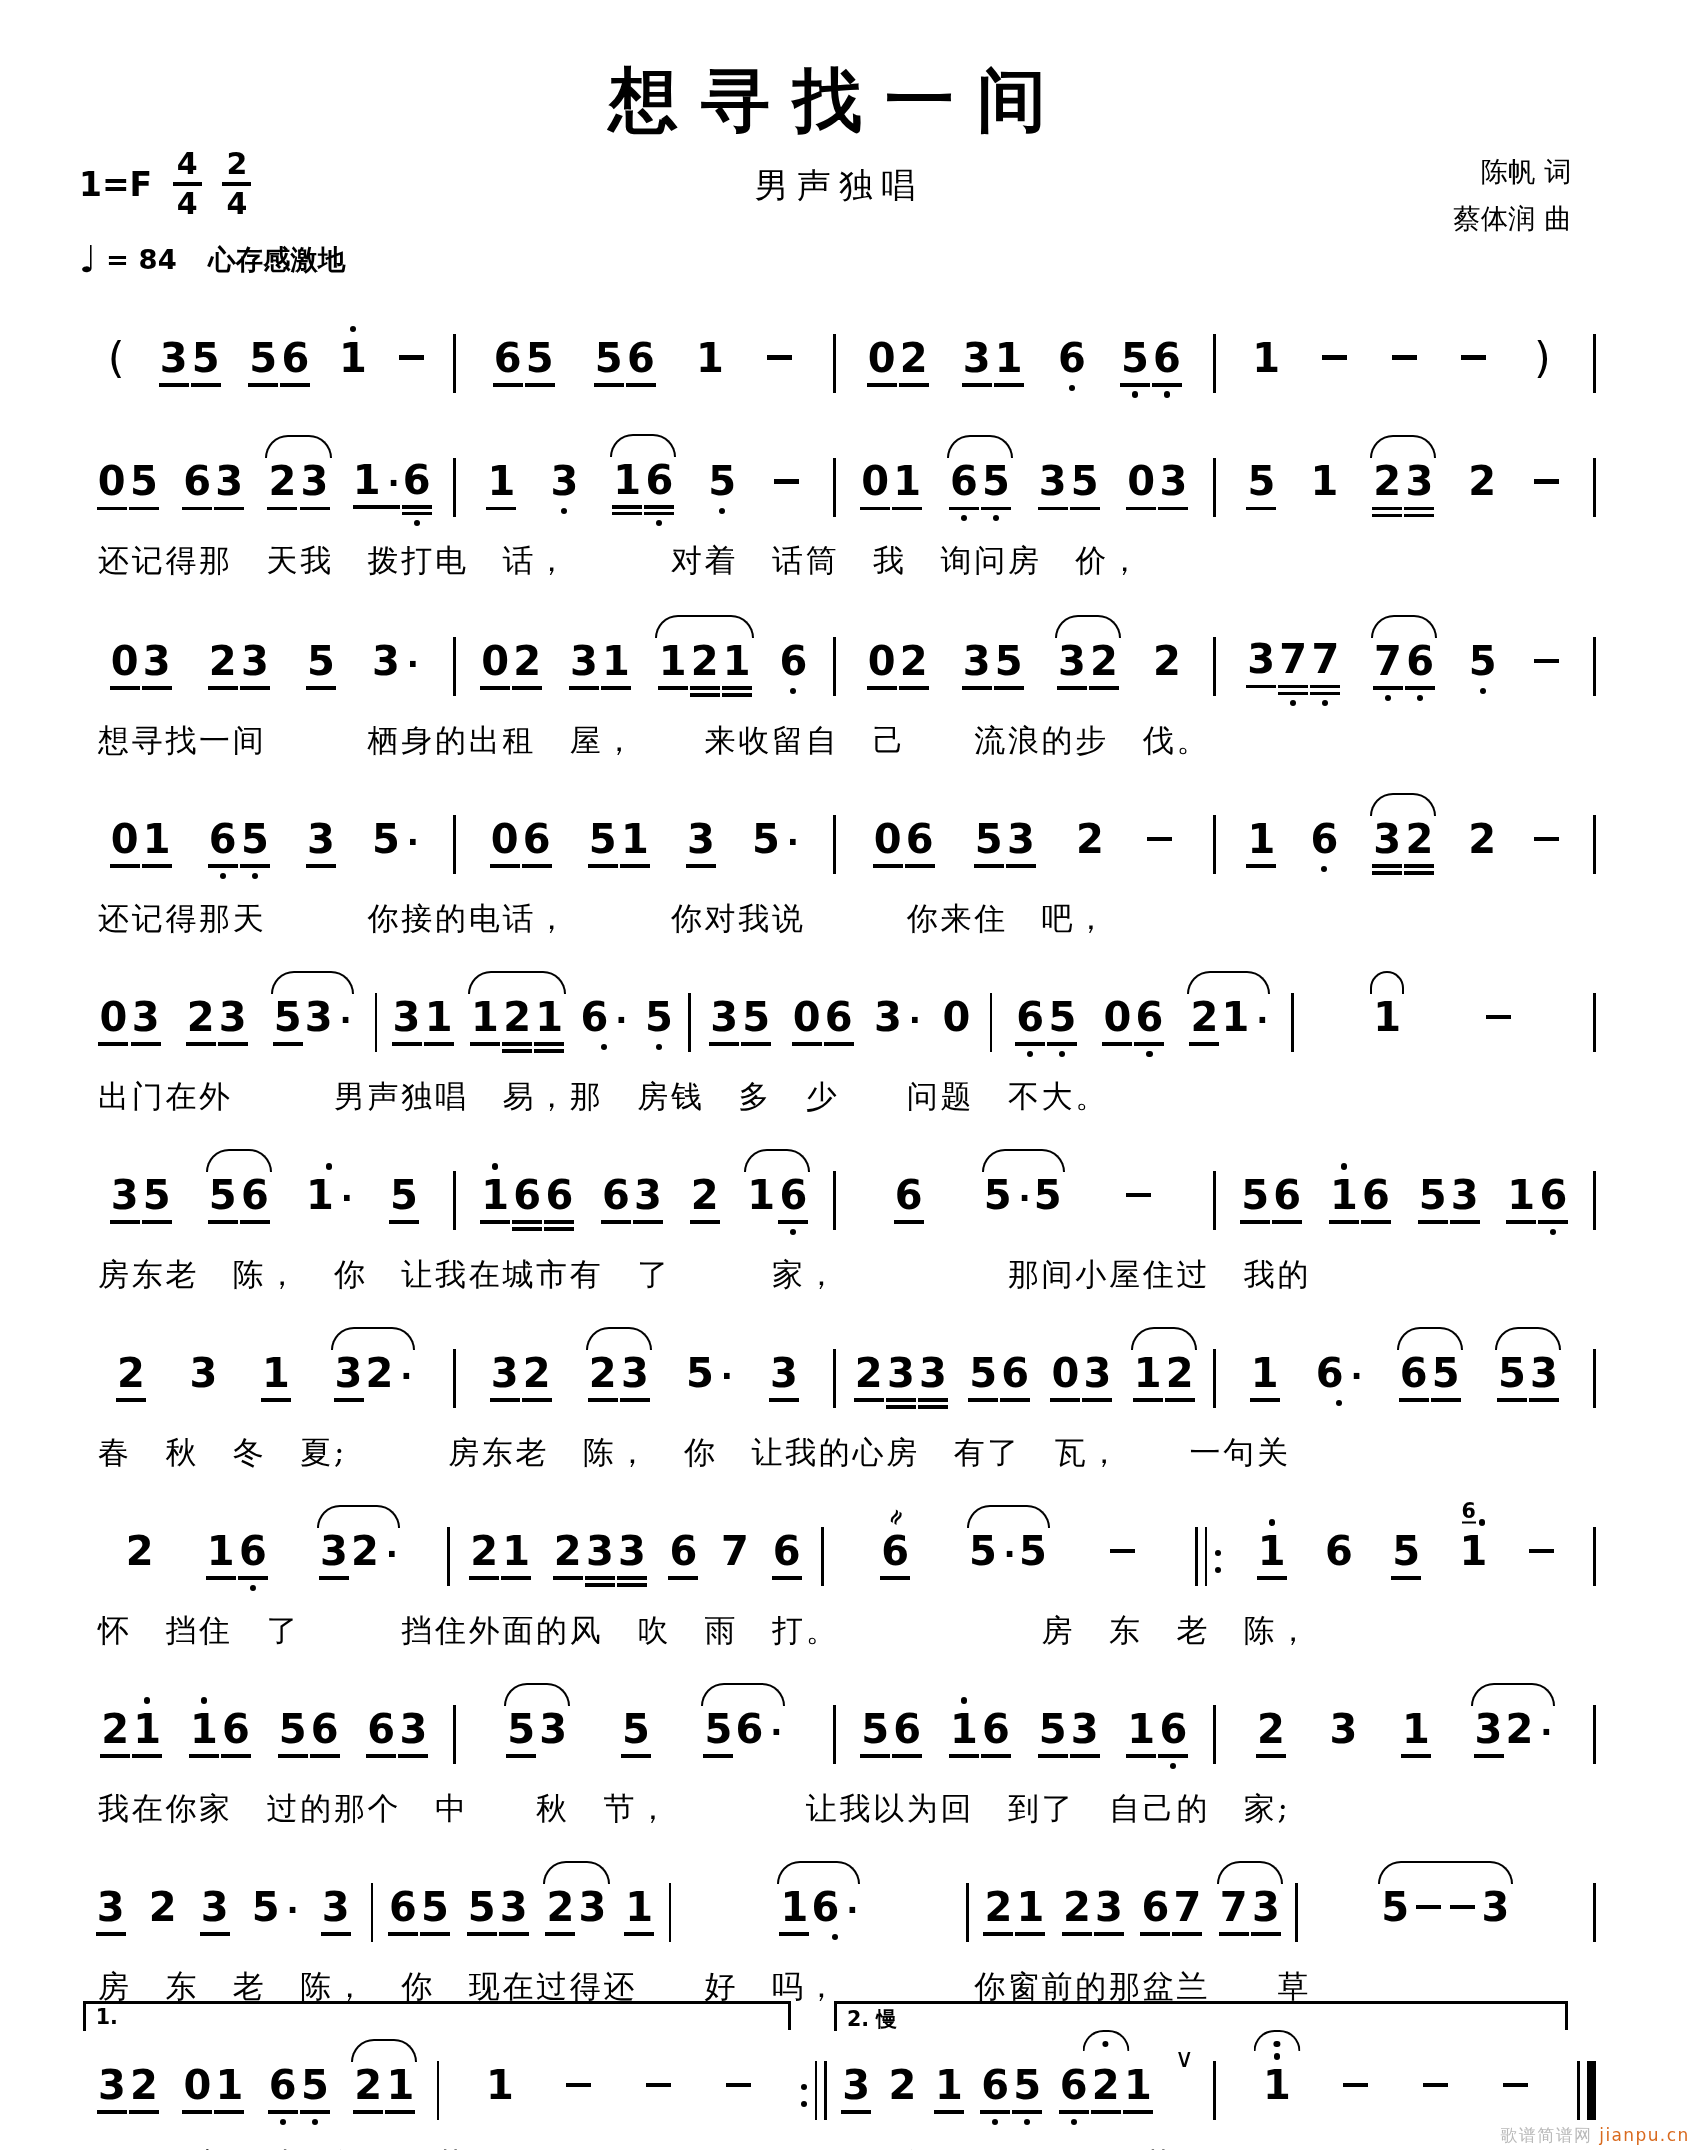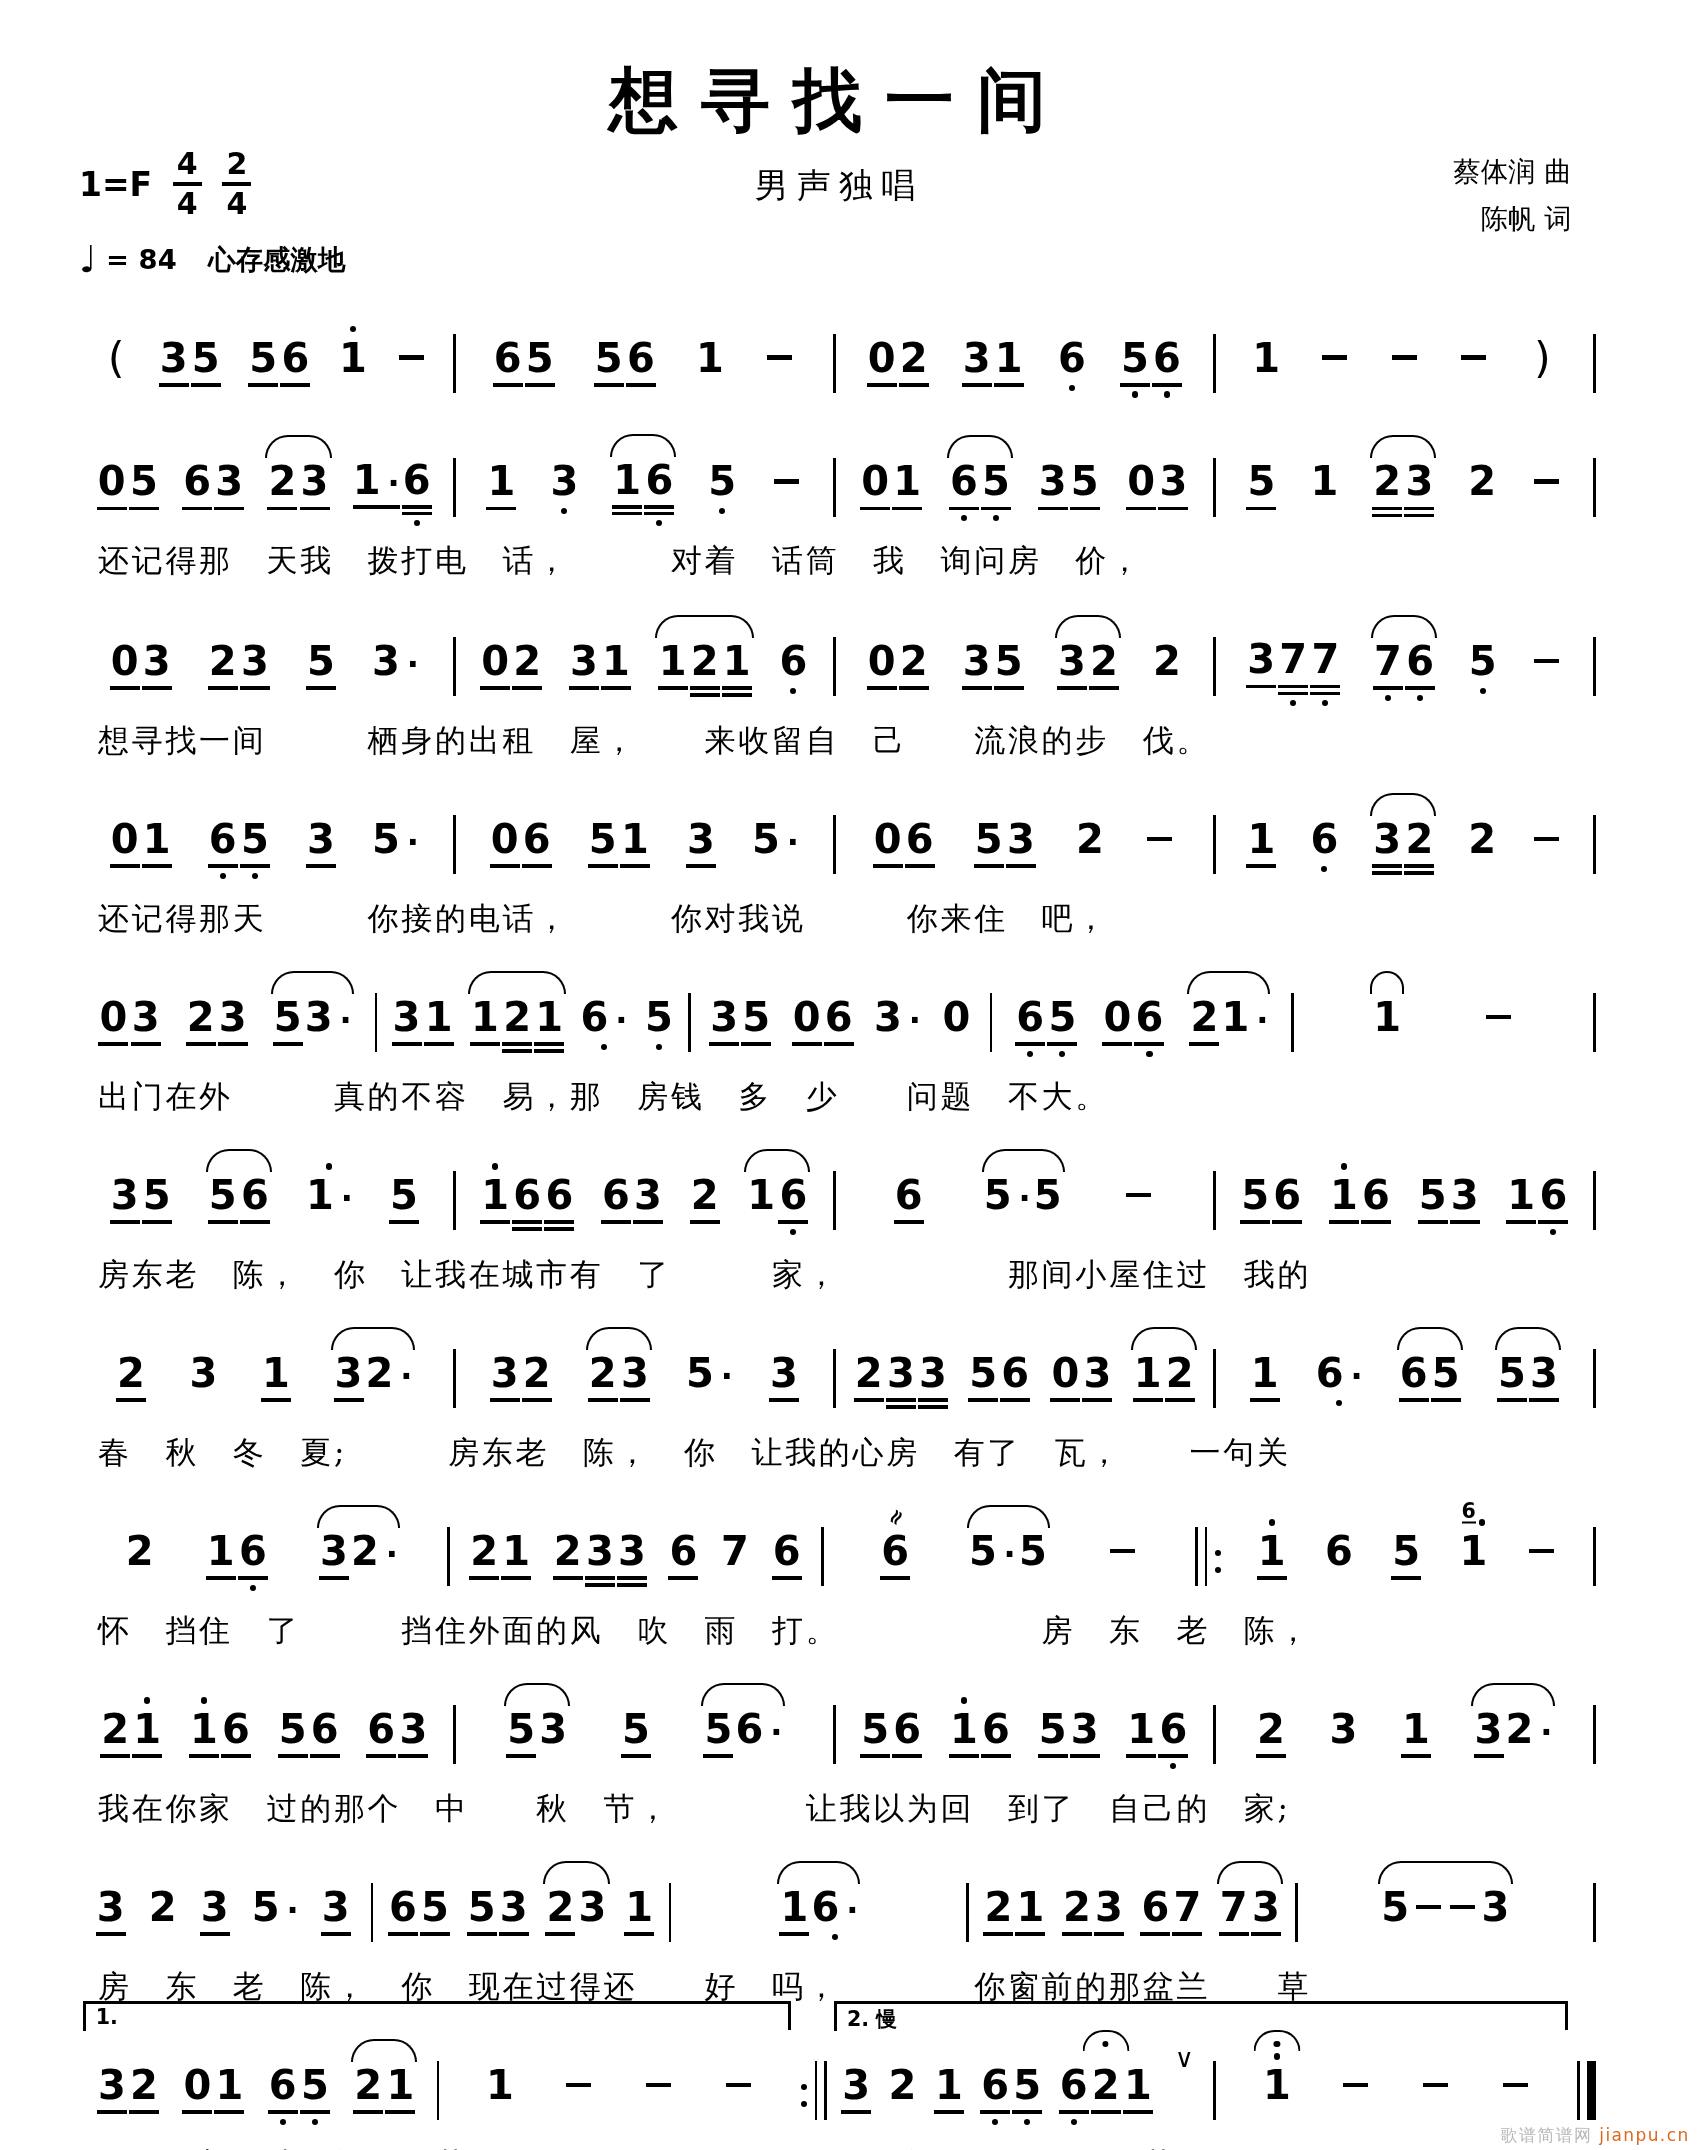--- a/index.html
+++ b/index.html
@@ -90,22 +90,22 @@
       </div>
       <div class="tempo">
         <span class="qnote">♩</span>
         <span>=</span>
         <span>84</span>
         <span style="margin-left:22px">心存感激地</span>
       </div>
     </div>
     <div class="subtitle">男声独唱</div>
     <div class="credits">
+      <div>陈帆 词</div>
       <div>蔡体润 曲</div>
-      <div>陈帆 词</div>
     </div>
   </div>
 
   <div id="score">
       <div class="system">
         <div class="nrow">
           <div class="measure">
             <div class="group">
               <div class="ncol">
                 <div class="top"></div>
@@ -1323,21 +1323,21 @@
                   <div class="dashbar"></div>
                 </div>
                 <div class="bot"></div>
               </div>
             </div>
           </div>
           <div class="barz">
             <div class="bl"></div>
           </div>
         </div>
-        <div class="lyr">出门在外　　　真的不容　易，那　房钱　多　少　　问题　不大。</div>
+        <div class="lyr">出门在外　　　男声独唱　易，那　房钱　多　少　　问题　不大。</div>
       </div>
       <div class="system">
         <div class="nrow">
           <div class="measure">
             <div class="group">
               <div class="ncol">
                 <div class="top"></div>
                 <div class="dig">3</div>
                 <div class="bot">
                   <div class="bline"></div>

